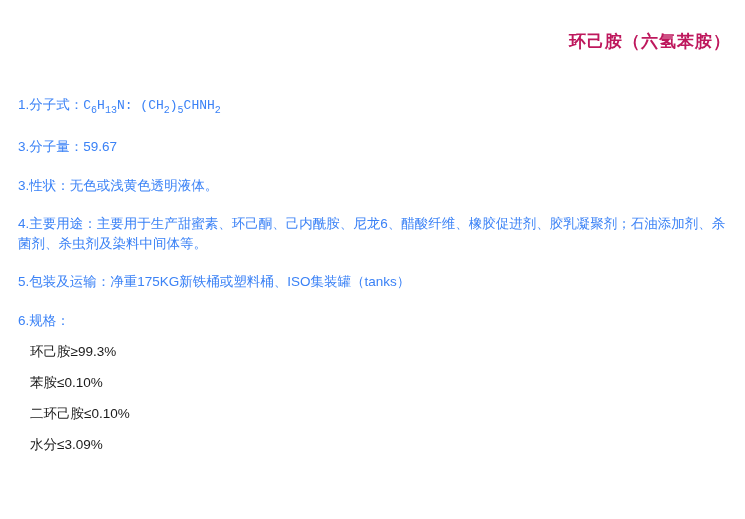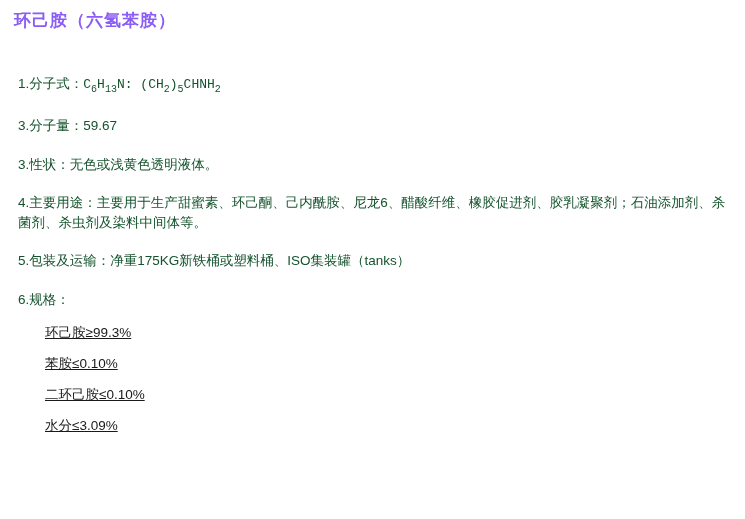--- a/index.html
+++ b/index.html
@@ -15,54 +15,53 @@
     overflow: hidden;
   }
   .page {
     width: 745px;
     height: 519px;
     position: relative;
     box-sizing: border-box;
     padding: 0 14px;
   }
   .title {
-    text-align: left;
-    color: #8b5cf6;
+    text-align: right;
+    color: #be185d;
     font-weight: bold;
     font-size: 17px;
     letter-spacing: 1px;
-    margin: 9px 0 0 0;
+    margin: 30px 0 0 0;
     padding: 0;
   }
   .body-block {
     margin-top: 42px;
   }
   .para {
     font-size: 13.5px;
     line-height: 1.45;
-    color: #14532d;
+    color: #3b82f6;
     margin: 0 0 19px 0;
     padding: 0 4px 0 4px;
   }
   .formula-line .sub {
     font-size: 10px;
     vertical-align: sub;
   }
   .mono {
     font-family: "Liberation Mono", "DejaVu Sans Mono", monospace;
     font-size: 13px;
   }
   .spec-head {
     margin-bottom: 13px;
   }
   .spec-list {
-    margin: 15px;
+    margin: 0;
     padding: 0;
     list-style: none;
-    text-decoration: underline;
   }
   .spec-item {
     font-size: 13.5px;
     line-height: 1.4;
     margin: 0 0 12px 0;
     padding-left: 16px;
     color: #1a1a1a;
   }
   .nowrap { white-space: nowrap; }
 </style>

